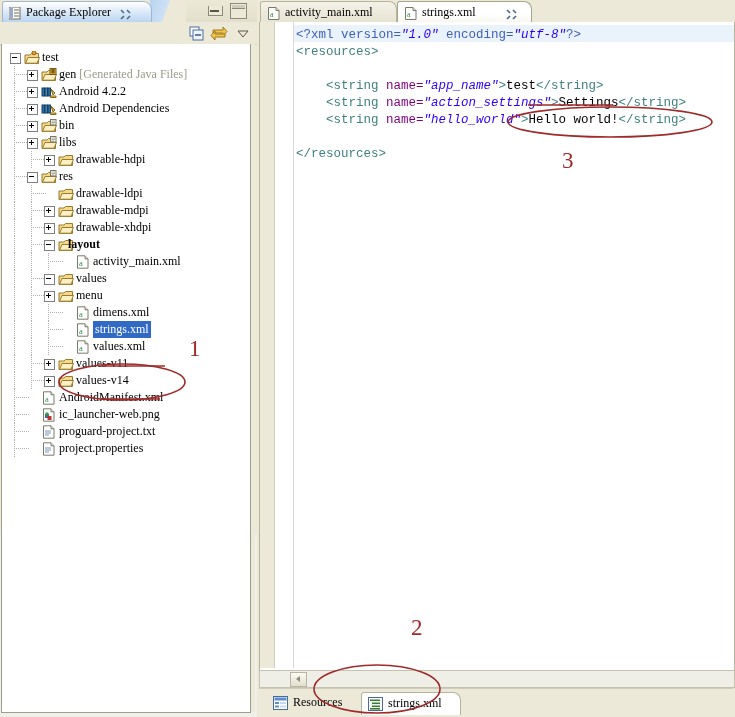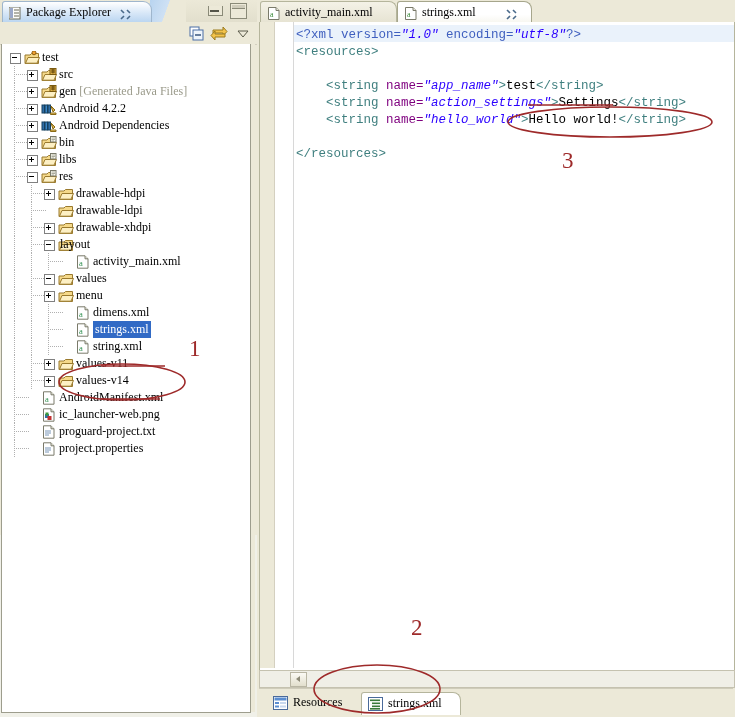--- a/index.html
+++ b/index.html
@@ -174,32 +174,20 @@
           <div class="row">
             <span class="guide" style="left: 12px;"></span>
             <span class="guide-h" style="left: 12px; width: 15px;"></span>
             <span class="exp plus" style="left: 25px;"></span>
             <span class="ico" style="left: 39px;"><svg width="16" height="14" viewBox="0 0 16 14">
                 <path d="M1,4 L6,4 L7.5,2.5 L14.5,2.5 L14.5,12.5 L1,12.5 Z" fill="#f5d98a" stroke="#9a7a2e"></path>
                 <path d="M1.5,12.2 L4,6.5 L15.5,6.5 L13,12.2 Z" fill="#fdf0c4" stroke="#9a7a2e"></path>
                 <rect x="9" y="0.5" width="6" height="6" fill="#e8b84a" stroke="#7a5a10"></rect>
                 <path d="M10,2 h4 M10,4 h4 M11.3,1 v4.5 M12.8,1 v4.5" stroke="#5a4008" stroke-width="0.8"></path>
               </svg></span>
-            <span class="lbl" style="left: 57px;">src</span>
-          </div>
-          <div class="row">
-            <span class="guide" style="left: 12px;"></span>
-            <span class="guide-h" style="left: 12px; width: 15px;"></span>
-            <span class="exp plus" style="left: 25px;"></span>
-            <span class="ico" style="left: 39px;"><svg width="16" height="14" viewBox="0 0 16 14">
-                <path d="M1,4 L6,4 L7.5,2.5 L14.5,2.5 L14.5,12.5 L1,12.5 Z" fill="#f5d98a" stroke="#9a7a2e"></path>
-                <path d="M1.5,12.2 L4,6.5 L15.5,6.5 L13,12.2 Z" fill="#fdf0c4" stroke="#9a7a2e"></path>
-                <rect x="9" y="0.5" width="6" height="6" fill="#e8b84a" stroke="#7a5a10"></rect>
-                <path d="M10,2 h4 M10,4 h4 M11.3,1 v4.5 M12.8,1 v4.5" stroke="#5a4008" stroke-width="0.8"></path>
-              </svg></span>
             <span class="lbl" style="left: 57px;">gen <span class="dim">[Generated Java Files]</span></span>
           </div>
           <div class="row">
             <span class="guide" style="left: 12px;"></span>
             <span class="guide-h" style="left: 12px; width: 15px;"></span>
             <span class="exp plus" style="left: 25px;"></span>
             <span class="ico" style="left: 39px;"><svg width="16" height="14" viewBox="0 0 16 14">
                 <rect x="1" y="3" width="2.5" height="8" fill="#2f6ea8" stroke="#17405f"></rect>
                 <rect x="4" y="3" width="2.5" height="8" fill="#3b86c6" stroke="#17405f"></rect>
                 <rect x="7" y="3" width="2.5" height="8" fill="#2f6ea8" stroke="#17405f"></rect>
@@ -240,50 +228,61 @@
             <span class="ico" style="left: 39px;"><svg width="16" height="14" viewBox="0 0 16 14">
                 <path d="M1,4 L6,4 L7.5,2.5 L14.5,2.5 L14.5,12.5 L1,12.5 Z" fill="#f5d98a" stroke="#9a7a2e"></path>
                 <path d="M1.5,12.2 L4,6.5 L15.5,6.5 L13,12.2 Z" fill="#fdf0c4" stroke="#9a7a2e"></path>
                 <rect x="9.5" y="0.5" width="5.5" height="5.5" fill="#fafaf0" stroke="#7a7a6a"></rect>
                 <path d="M10.5,2 h3.5 M10.5,3.5 h3.5 M10.5,5 h2.5" stroke="#8a8a7a" stroke-width="0.7"></path>
               </svg></span>
             <span class="lbl" style="left: 57px;">libs</span>
           </div>
           <div class="row">
             <span class="guide" style="left: 12px;"></span>
+            <span class="guide" style="left: 29px;"></span>
+            <span class="guide-h" style="left: 29px; width: 15px;"></span>
+            <span class="exp plus" style="left: 42px;"></span>
+            <span class="ico" style="left: 56px;"><svg width="16" height="14" viewBox="0 0 16 14">
+                <path d="M1,4 L6,4 L7.5,2.5 L14.5,2.5 L14.5,12.5 L1,12.5 Z" fill="#f5d98a" stroke="#9a7a2e"></path>
+                <path d="M1.5,12.2 L4,6.5 L15.5,6.5 L13,12.2 Z" fill="#fdf0c4" stroke="#9a7a2e"></path>
+              </svg></span>
+            <span class="lbl" style="left: 74px;">drawable-hdpi</span>
+          </div>
+          <div class="row">
+            <span class="guide" style="left: 12px;"></span>
             <span class="guide-h" style="left: 12px; width: 15px;"></span>
             <span class="exp" style="left: 25px;"></span>
             <span class="ico" style="left: 39px;"><svg width="16" height="14" viewBox="0 0 16 14">
                 <path d="M1,4 L6,4 L7.5,2.5 L14.5,2.5 L14.5,12.5 L1,12.5 Z" fill="#f5d98a" stroke="#9a7a2e"></path>
                 <path d="M1.5,12.2 L4,6.5 L15.5,6.5 L13,12.2 Z" fill="#fdf0c4" stroke="#9a7a2e"></path>
                 <rect x="9.5" y="0.5" width="5.5" height="5.5" fill="#fafaf0" stroke="#7a7a6a"></rect>
                 <path d="M10.5,2 h3.5 M10.5,3.5 h3.5 M10.5,5 h2.5" stroke="#8a8a7a" stroke-width="0.7"></path>
               </svg></span>
             <span class="lbl" style="left: 57px;">res</span>
           </div>
           <div class="row">
             <span class="guide" style="left: 12px;"></span>
             <span class="guide" style="left: 29px;"></span>
             <span class="guide-h" style="left: 29px; width: 15px;"></span>
+            <span class="ico" style="left: 56px;"><svg width="16" height="14" viewBox="0 0 16 14">
+                <path d="M1,4 L6,4 L7.5,2.5 L14.5,2.5 L14.5,12.5 L1,12.5 Z" fill="#f5d98a" stroke="#9a7a2e"></path>
+                <path d="M1.5,12.2 L4,6.5 L15.5,6.5 L13,12.2 Z" fill="#fdf0c4" stroke="#9a7a2e"></path>
+              </svg></span>
+            <span class="lbl" style="left: 74px;">drawable-ldpi</span>
+          </div>
+          <div class="row">
+            <span class="guide" style="left: 12px;"></span>
+            <span class="guide" style="left: 29px;"></span>
+            <span class="guide-h" style="left: 29px; width: 15px;"></span>
             <span class="exp plus" style="left: 42px;"></span>
             <span class="ico" style="left: 56px;"><svg width="16" height="14" viewBox="0 0 16 14">
                 <path d="M1,4 L6,4 L7.5,2.5 L14.5,2.5 L14.5,12.5 L1,12.5 Z" fill="#f5d98a" stroke="#9a7a2e"></path>
                 <path d="M1.5,12.2 L4,6.5 L15.5,6.5 L13,12.2 Z" fill="#fdf0c4" stroke="#9a7a2e"></path>
               </svg></span>
-            <span class="lbl" style="left: 74px;">drawable-hdpi</span>
-          </div>
-          <div class="row">
-            <span class="guide" style="left: 12px;"></span>
-            <span class="guide" style="left: 29px;"></span>
-            <span class="guide-h" style="left: 29px; width: 15px;"></span>
-            <span class="ico" style="left: 56px;"><svg width="16" height="14" viewBox="0 0 16 14">
-                <path d="M1,4 L6,4 L7.5,2.5 L14.5,2.5 L14.5,12.5 L1,12.5 Z" fill="#f5d98a" stroke="#9a7a2e"></path>
-                <path d="M1.5,12.2 L4,6.5 L15.5,6.5 L13,12.2 Z" fill="#fdf0c4" stroke="#9a7a2e"></path>
-              </svg></span>
-            <span class="lbl" style="left: 74px;">drawable-ldpi</span>
+            <span class="lbl" style="left: 74px;">drawable-mdpi</span>
           </div>
           <div class="row">
             <span class="guide" style="left: 12px;"></span>
             <span class="guide" style="left: 29px;"></span>
             <span class="guide-h" style="left: 29px; width: 15px;"></span>
             <span class="exp plus" style="left: 42px;"></span>
             <span class="ico" style="left: 56px;"><svg width="16" height="14" viewBox="0 0 16 14">
                 <path d="M1,4 L6,4 L7.5,2.5 L14.5,2.5 L14.5,12.5 L1,12.5 Z" fill="#f5d98a" stroke="#9a7a2e"></path>
                 <path d="M1.5,12.2 L4,6.5 L15.5,6.5 L13,12.2 Z" fill="#fdf0c4" stroke="#9a7a2e"></path>
               </svg></span>
@@ -291,21 +290,21 @@
           </div>
           <div class="row">
             <span class="guide" style="left: 12px;"></span>
             <span class="guide" style="left: 29px;"></span>
             <span class="guide-h" style="left: 29px; width: 15px;"></span>
             <span class="exp" style="left: 42px;"></span>
             <span class="ico" style="left: 56px;"><svg width="16" height="14" viewBox="0 0 16 14">
                 <path d="M1,4 L6,4 L7.5,2.5 L14.5,2.5 L14.5,12.5 L1,12.5 Z" fill="#f5d98a" stroke="#9a7a2e"></path>
                 <path d="M1.5,12.2 L4,6.5 L15.5,6.5 L13,12.2 Z" fill="#fdf0c4" stroke="#9a7a2e"></path>
               </svg></span>
-            <span class="lbl" style="left: 58px;">layout</span>
+            <span class="lbl" style="left: 66px; font-weight: bold;">layout</span>
           </div>
           <div class="row">
             <span class="guide" style="left: 12px;"></span>
             <span class="guide" style="left: 29px;"></span>
             <span class="guide" style="left: 46px;"></span>
             <span class="guide-h" style="left: 46px; width: 15px;"></span>
             <span class="ico" style="left: 73px;"><svg width="16" height="14" viewBox="0 0 16 14">
                 <path d="M2.5,0.8 L10,0.8 L13,3.8 L13,13.2 L2.5,13.2 Z" fill="#ffffff" stroke="#7a7a6a"></path>
                 <path d="M10,0.8 L10,3.8 L13,3.8" fill="#e6e6da" stroke="#7a7a6a"></path>
                 <text x="4" y="11" font-size="8.5" fill="#2f8f4f" font-family="Liberation Serif, serif">a</text>
@@ -361,21 +360,21 @@
           <div class="row">
             <span class="guide" style="left: 12px;"></span>
             <span class="guide" style="left: 29px;"></span>
             <span class="guide" style="left: 46px;"></span>
             <span class="guide-h" style="left: 46px; width: 15px;"></span>
             <span class="ico" style="left: 73px;"><svg width="16" height="14" viewBox="0 0 16 14">
                 <path d="M2.5,0.8 L10,0.8 L13,3.8 L13,13.2 L2.5,13.2 Z" fill="#ffffff" stroke="#7a7a6a"></path>
                 <path d="M10,0.8 L10,3.8 L13,3.8" fill="#e6e6da" stroke="#7a7a6a"></path>
                 <text x="4" y="11" font-size="8.5" fill="#2f8f4f" font-family="Liberation Serif, serif">a</text>
               </svg></span>
-            <span class="lbl" style="left: 91px;">string.xml</span>
+            <span class="lbl" style="left: 91px;">values.xml</span>
           </div>
           <div class="row">
             <span class="guide" style="left: 12px;"></span>
             <span class="guide" style="left: 29px;"></span>
             <span class="guide-h" style="left: 29px; width: 15px;"></span>
             <span class="exp plus" style="left: 42px;"></span>
             <span class="ico" style="left: 56px;"><svg width="16" height="14" viewBox="0 0 16 14">
                 <path d="M1,4 L6,4 L7.5,2.5 L14.5,2.5 L14.5,12.5 L1,12.5 Z" fill="#f5d98a" stroke="#9a7a2e"></path>
                 <path d="M1.5,12.2 L4,6.5 L15.5,6.5 L13,12.2 Z" fill="#fdf0c4" stroke="#9a7a2e"></path>
               </svg></span>

